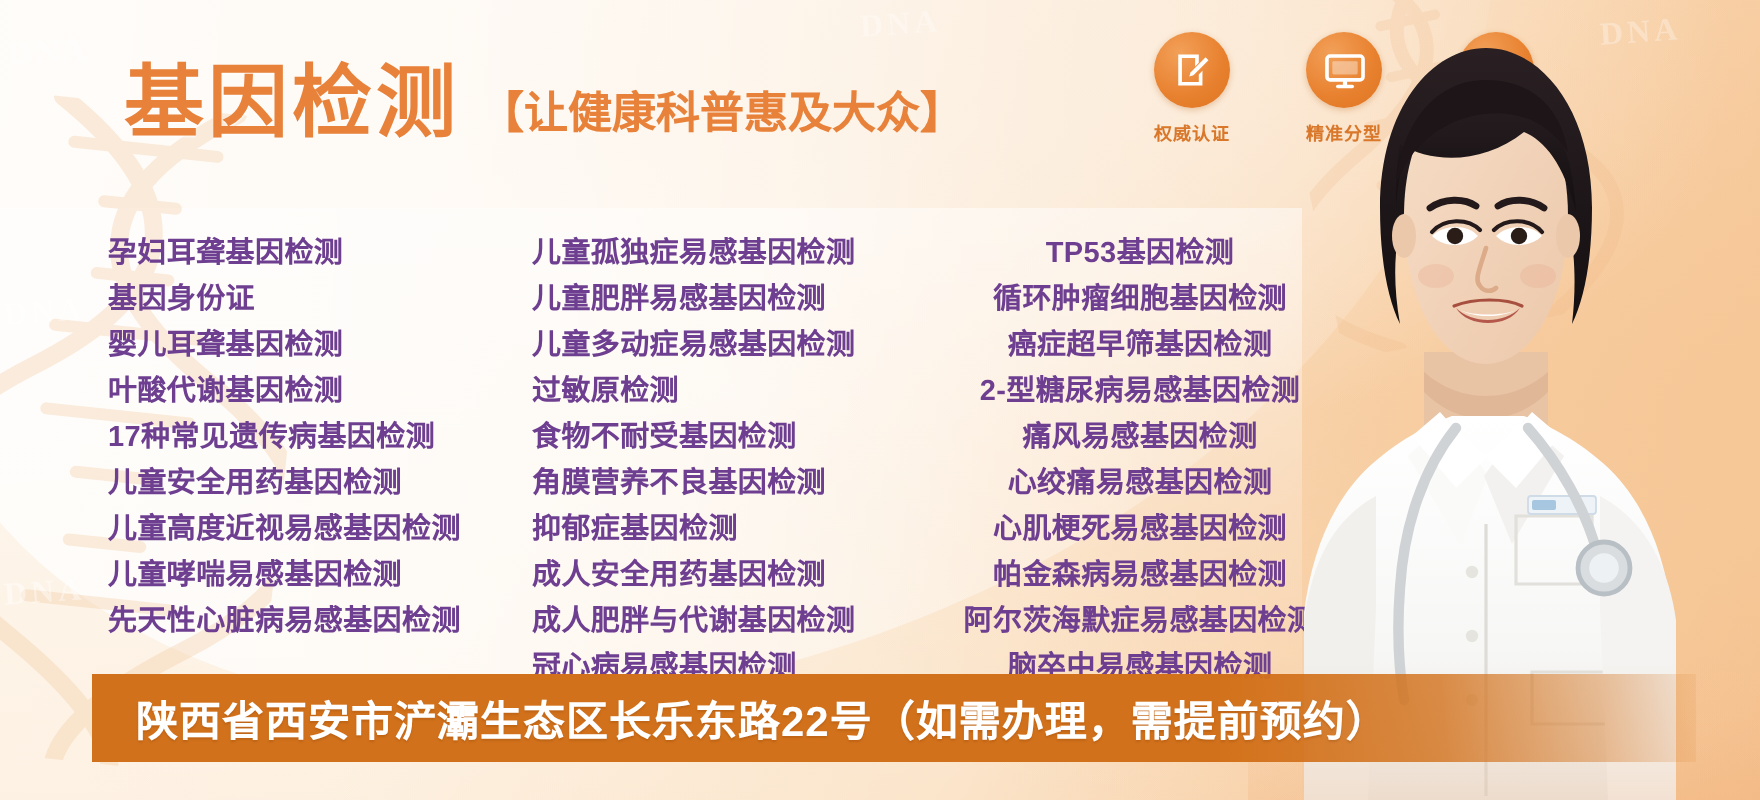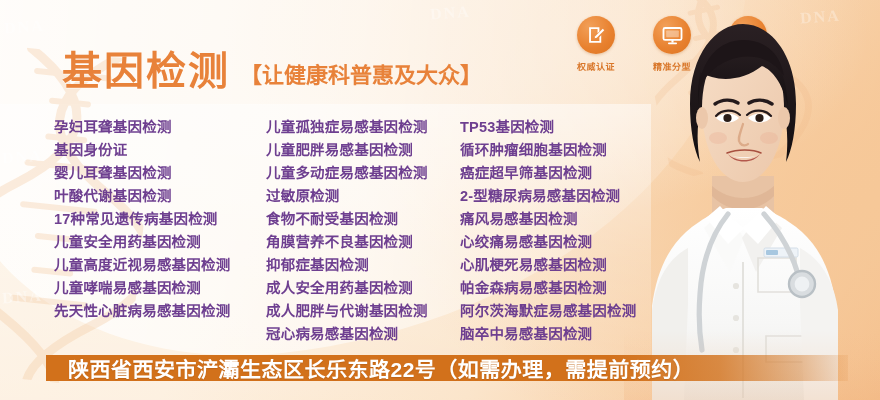--- a/index.html
+++ b/index.html
@@ -45,21 +45,21 @@
     pointer-events:none;user-select:none;
   }
   .wm.w1{left:4px;top:18px;transform:rotate(-4deg);}
   .wm.w2{left:2px;top:148px;transform:rotate(-4deg);}
   .wm.w3{left:2px;top:288px;transform:rotate(-4deg);}
   .wm.w4{left:430px;top:4px;transform:rotate(-4deg);color:rgba(255,255,255,.34);}
   .wm.w5{left:800px;top:8px;transform:rotate(-4deg);color:rgba(255,255,255,.30);}
 
   
   .headline{
-    position:absolute;left:62px;top:51px;display:flex;align-items:flex-end;gap:10px;
+    position:absolute;left:62px;top:32px;display:flex;align-items:flex-end;gap:10px;
   }
   .headline .main{
     font-size:40px;line-height:1;font-weight:700;color:#e8823a;
     letter-spacing:2px;
     text-shadow:0 1px 0 rgba(255,255,255,.55);
   }
   .headline .sub{
     font-size:22px;line-height:1;font-weight:700;color:#e8823a;
     letter-spacing:0px;padding-bottom:4px;
   }
@@ -82,30 +82,30 @@
   }
 
   
   .cols{
     position:absolute;left:54px;top:116px;
     display:flex;gap:0;
   }
   .col{display:flex;flex-direction:column;}
   .col.c1{width:212px;}
   .col.c2{width:194px;}
-  .col.c3{width:220px;}
+  .col.c3{width:220px;text-align:center;}
   .item{
     font-size:14.5px;line-height:23px;height:23px;
     color:#6e3f90;font-weight:600;white-space:nowrap;
     letter-spacing:.2px;
   }
 
   
   .band{
-    position:absolute;left:46px;bottom:19px;width:802px;height:26px;
+    position:absolute;left:46px;bottom:19px;width:802px;height:44px;
     background:linear-gradient(90deg,#d2711b 0%,#d2711b 70%,rgba(210,113,27,.80) 84%,rgba(210,113,27,.42) 94%,rgba(210,113,27,.10) 100%);
     display:flex;align-items:center;
   }
   .band .txt{
     margin-left:22px;color:#ffffff;font-size:21px;font-weight:600;
     letter-spacing:.5px;white-space:nowrap;
     text-shadow:0 1px 1px rgba(140,70,12,.28);
   }
 
   

